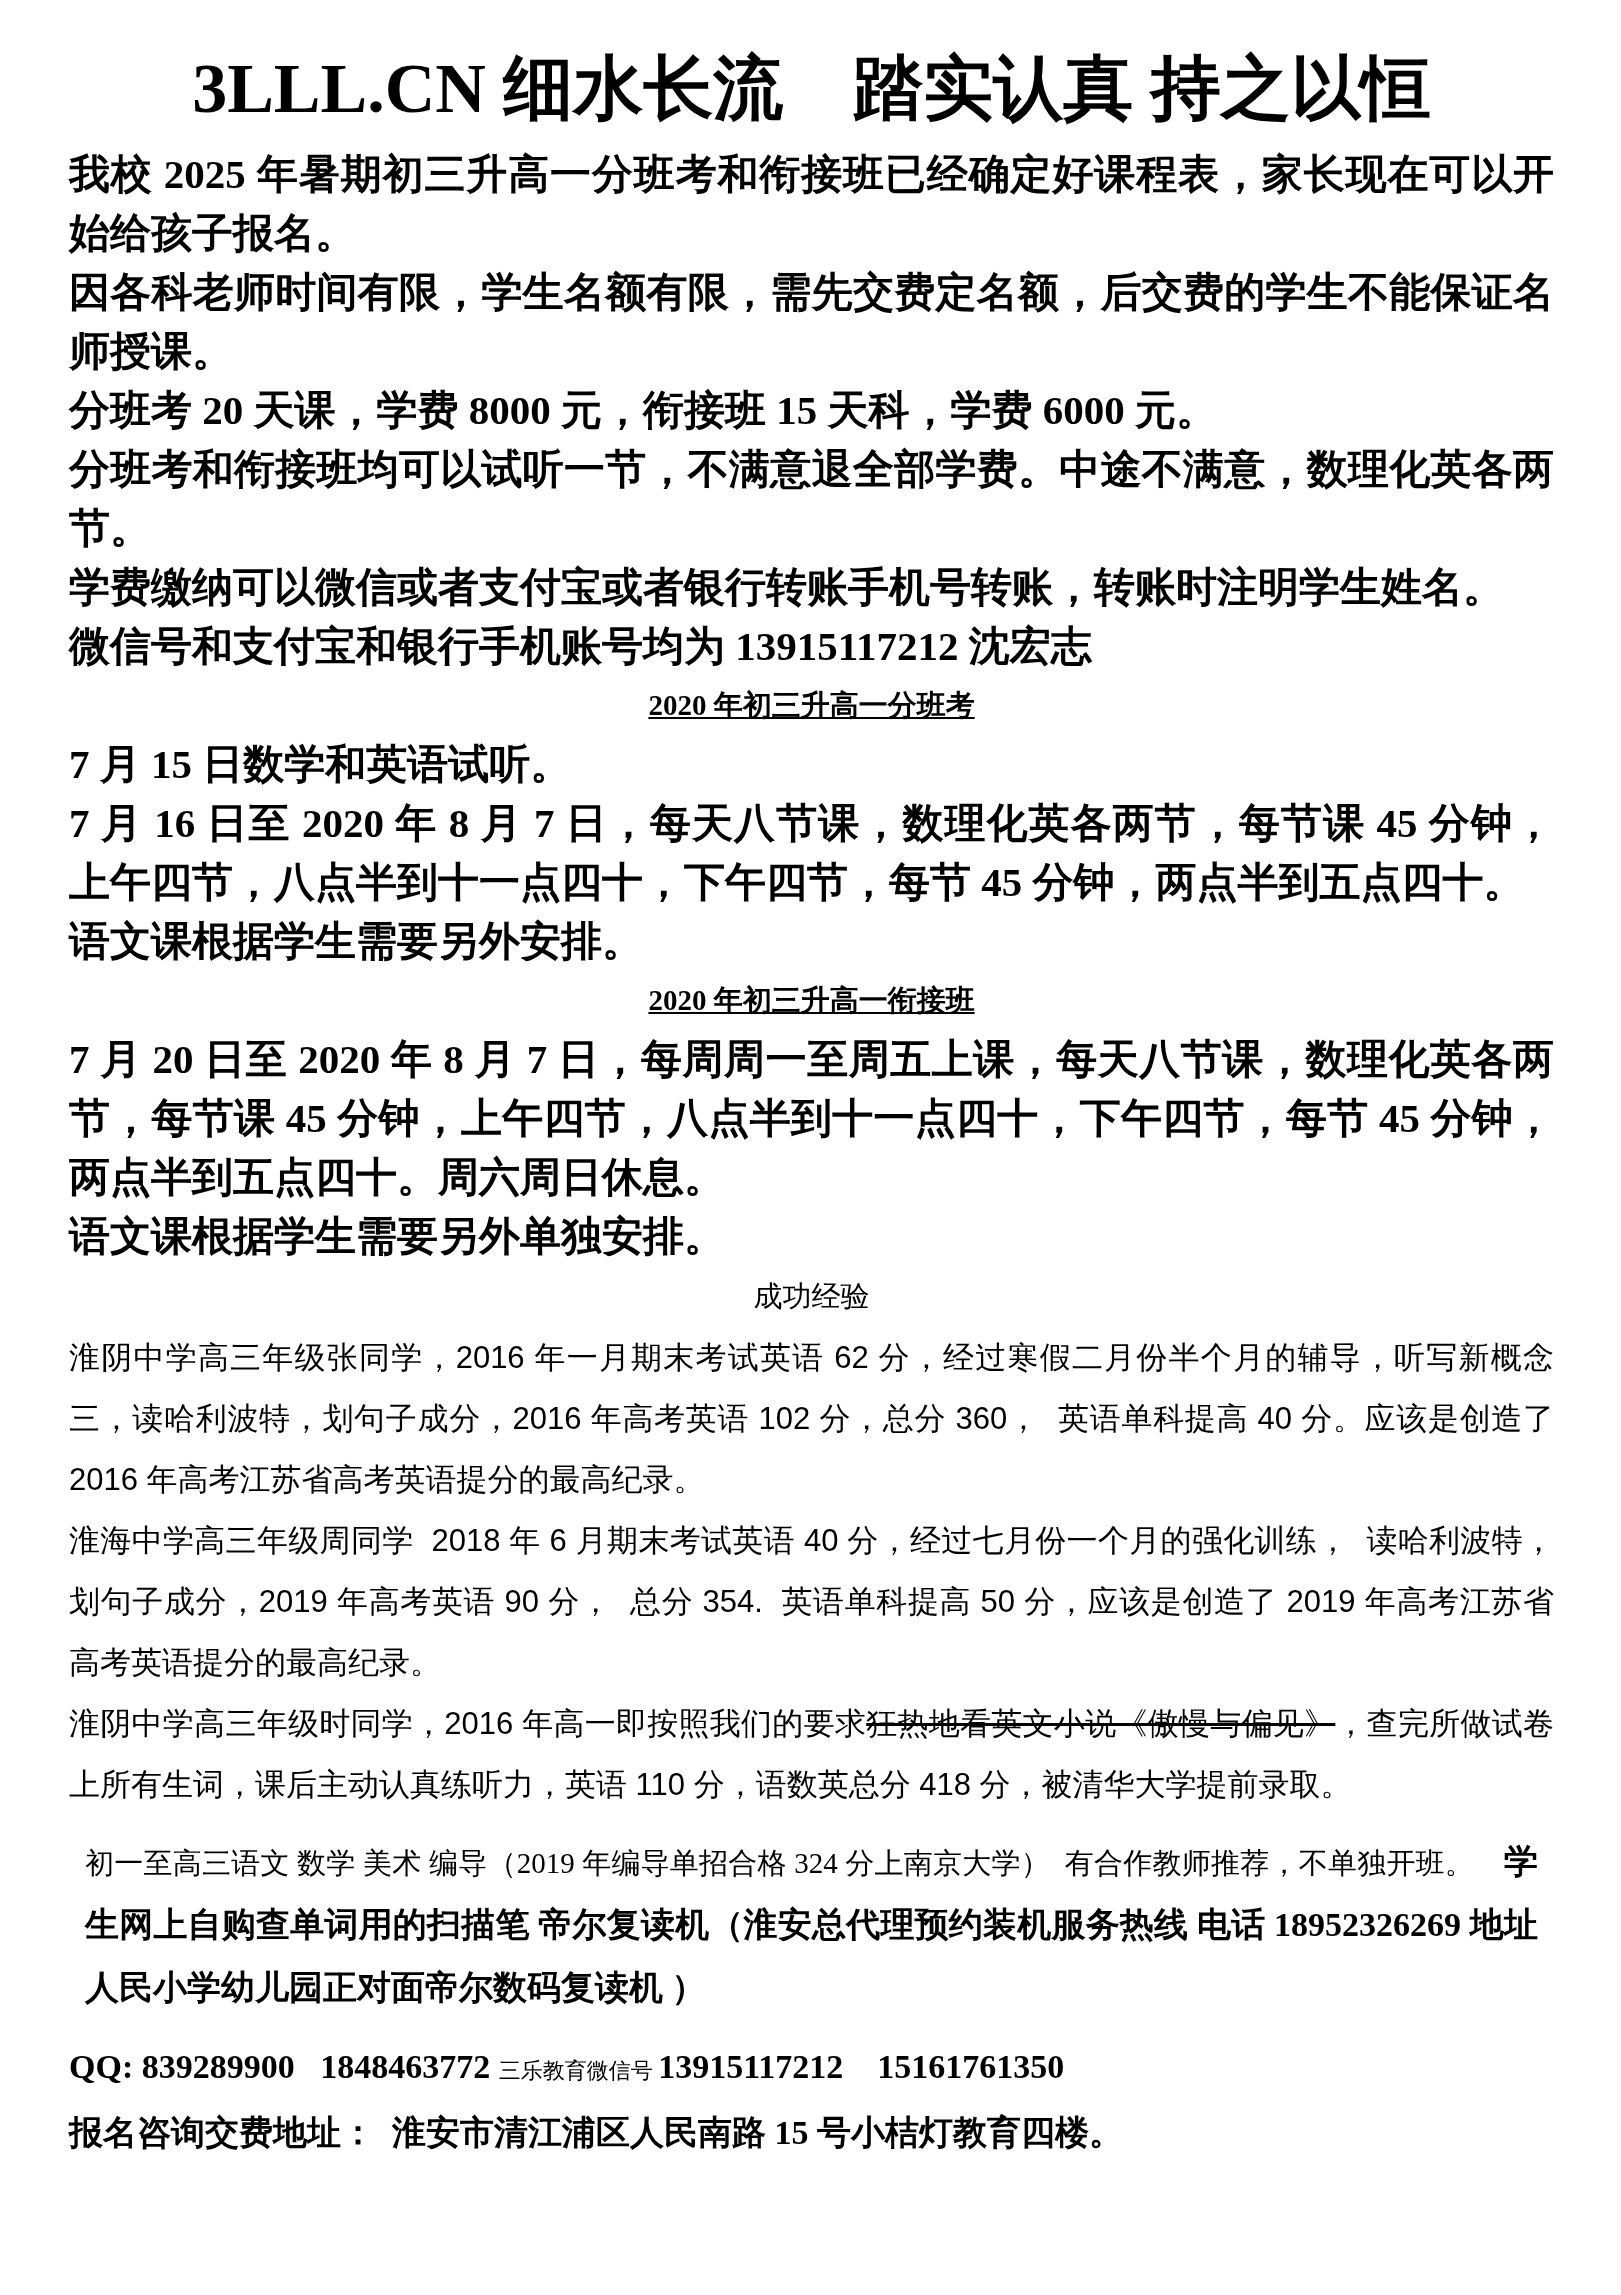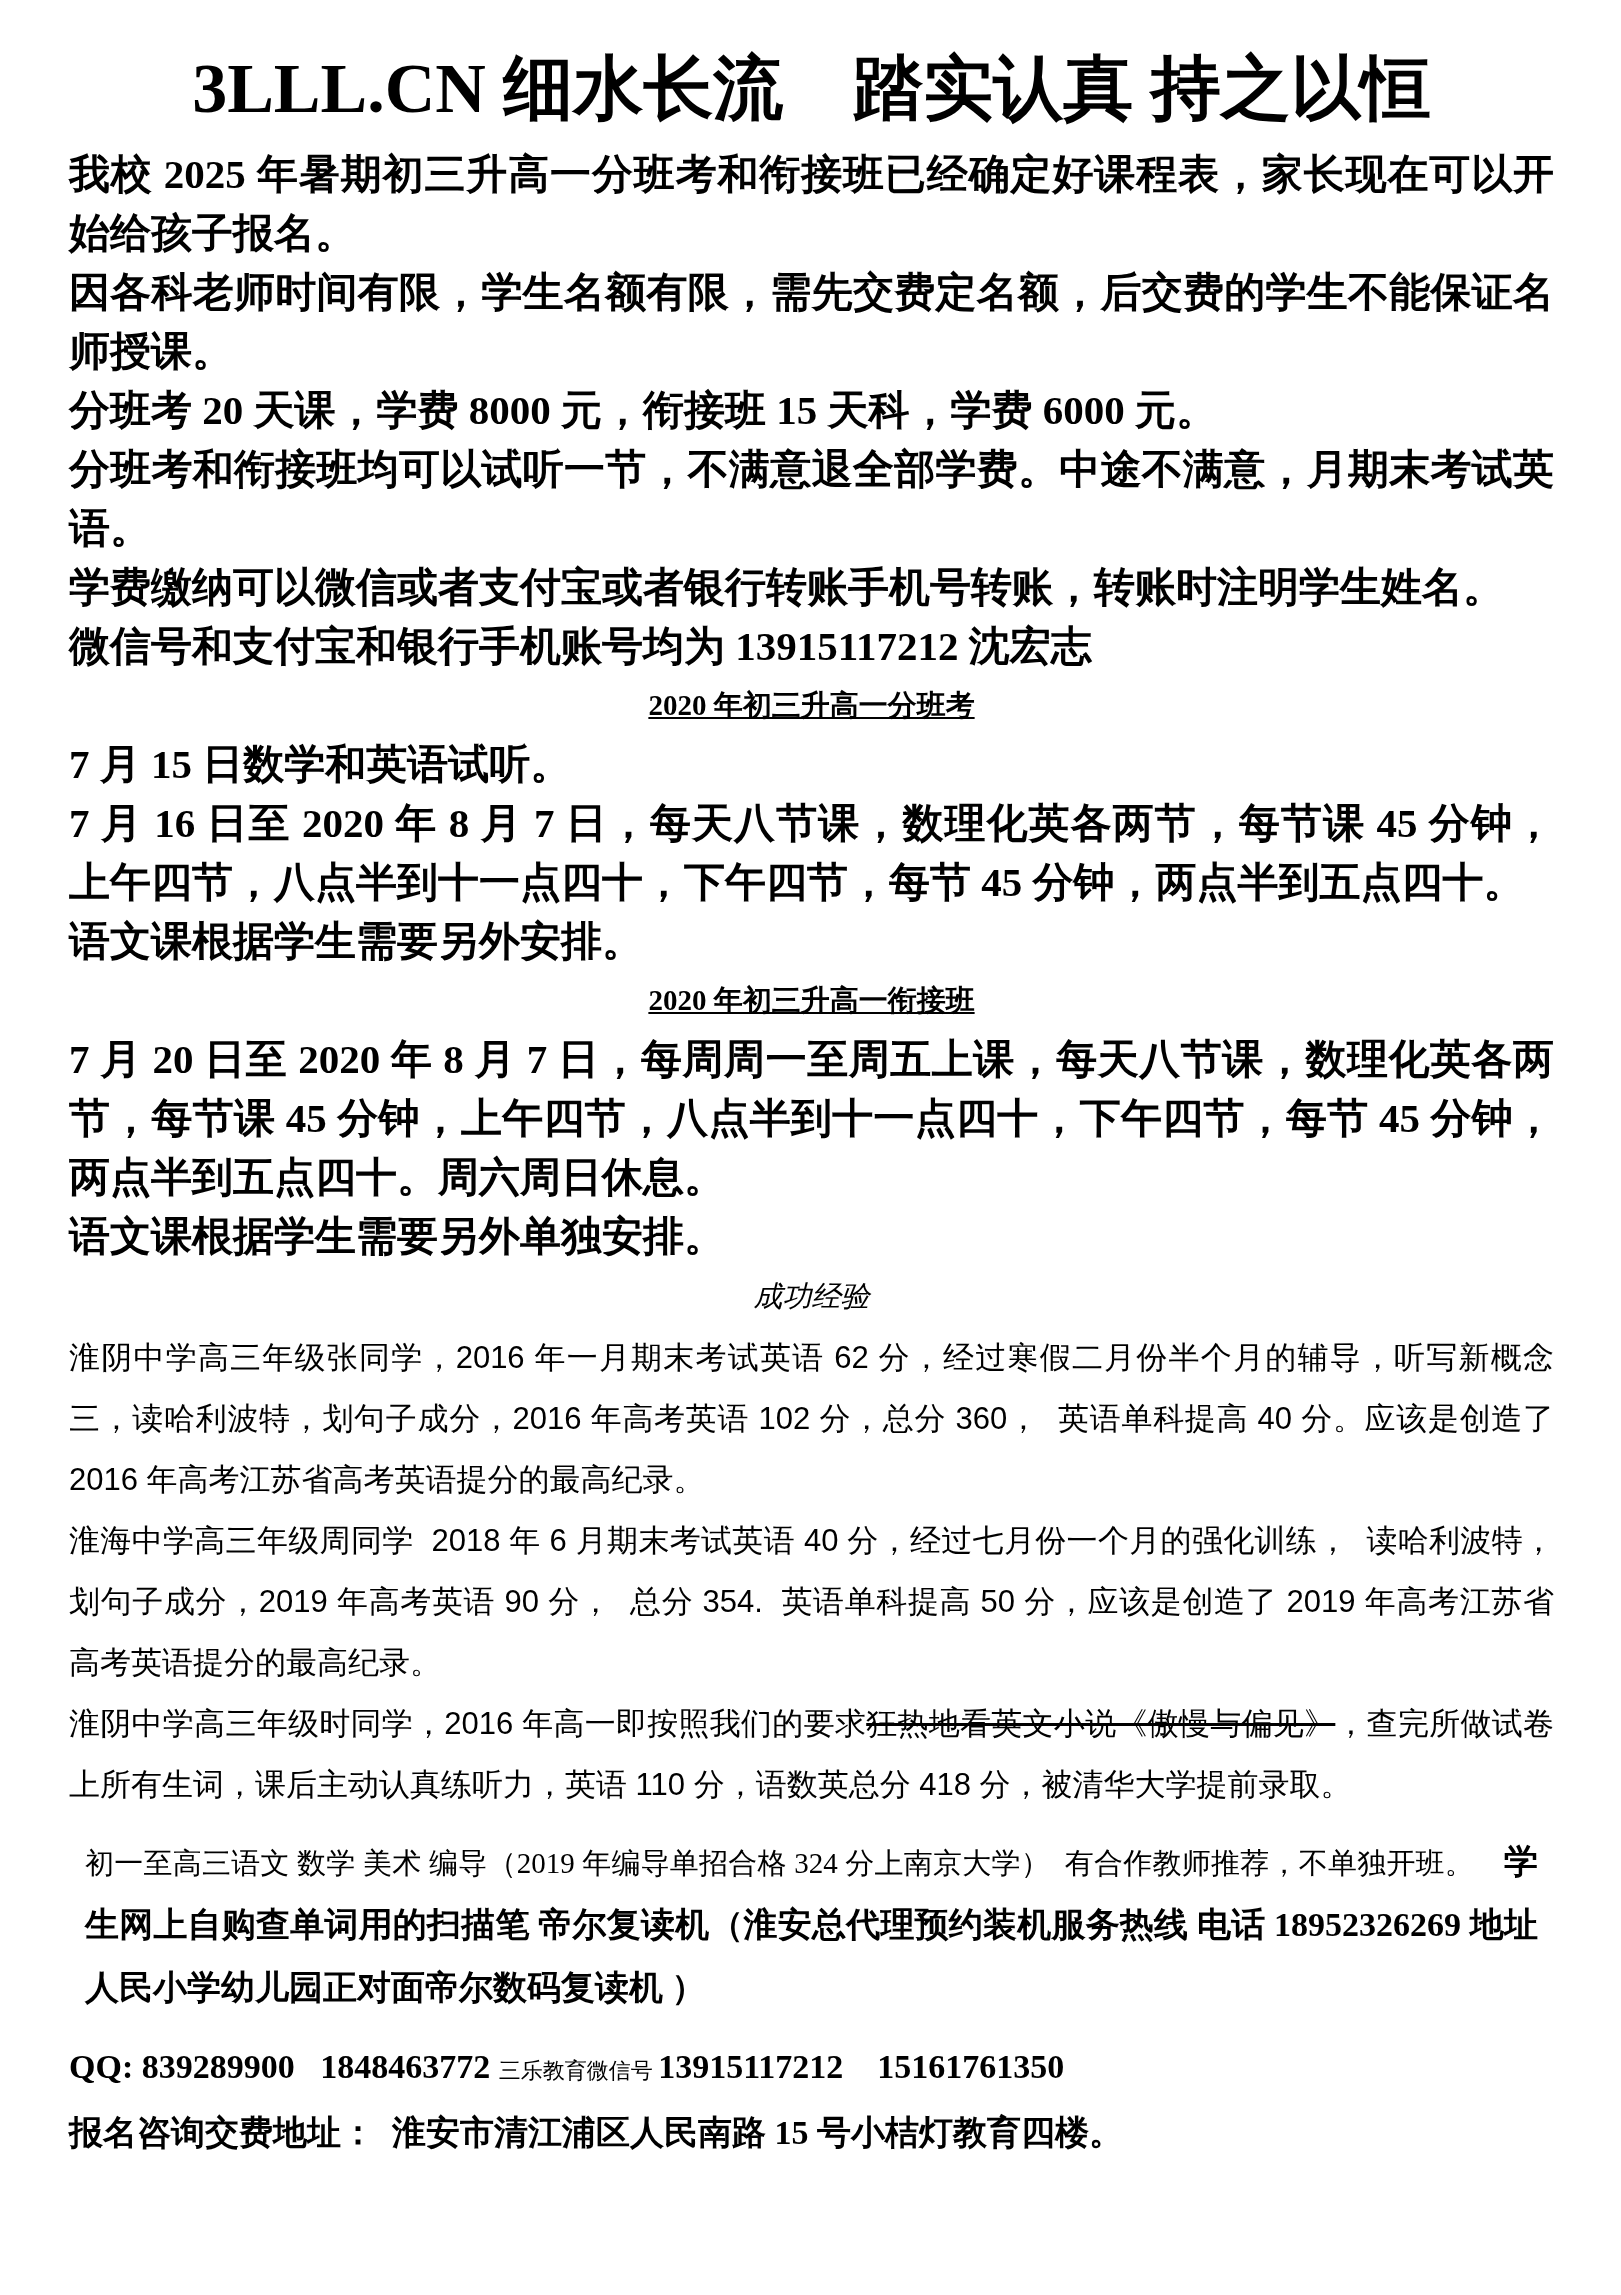--- a/index.html
+++ b/index.html
@@ -40,21 +40,20 @@
     text-decoration: underline;
   }
   h3.small-heading {
     font-family: "Liberation Sans", sans-serif;
     font-weight: normal;
     font-size: 29px;
     line-height: 61px;
     text-align: center;
     margin: 0;
     white-space: pre-wrap;
-    font-style: italic;
   }
   p.story {
     font-family: "Liberation Sans", sans-serif;
     font-weight: normal;
     font-size: 31px;
     line-height: 61px;
     text-align: justify;
     margin: 0;
     white-space: pre-wrap;
   }
@@ -85,21 +84,21 @@
 </head>
 <body>
 
 <div class="page">
 
   <h1 class="doc-title">3LLL.CN 细水长流　踏实认真 持之以恒</h1>
 
   <p class="big">我校 2025 年暑期初三升高一分班考和衔接班已经确定好课程表，家长现在可以开始给孩子报名。</p>
   <p class="big">因各科老师时间有限，学生名额有限，需先交费定名额，后交费的学生不能保证名师授课。</p>
   <p class="big">分班考 20 天课，学费 8000 元，衔接班 15 天科，学费 6000 元。</p>
-  <p class="big">分班考和衔接班均可以试听一节，不满意退全部学费。中途不满意，月期末考试英语。</p>
+  <p class="big">分班考和衔接班均可以试听一节，不满意退全部学费。中途不满意，数理化英各两节。</p>
   <p class="big">学费缴纳可以微信或者支付宝或者银行转账手机号转账，转账时注明学生姓名。</p>
   <p class="big">微信号和支付宝和银行手机账号均为 13915117212 沈宏志</p>
 
   <h2 class="big-center">2020 年初三升高一分班考</h2>
   <p class="big">7 月 15 日数学和英语试听。</p>
   <p class="big">7 月 16 日至 2020 年 8 月 7 日，每天八节课，数理化英各两节，每节课 45 分钟，上午四节，八点半到十一点四十，下午四节，每节 45 分钟，两点半到五点四十。</p>
   <p class="big">语文课根据学生需要另外安排。</p>
 
   <h2 class="big-center">2020 年初三升高一衔接班</h2>
   <p class="big">7 月 20 日至 2020 年 8 月 7 日，每周周一至周五上课，每天八节课，数理化英各两节，每节课 45 分钟，上午四节，八点半到十一点四十，下午四节，每节 45 分钟，两点半到五点四十。周六周日休息。</p>

